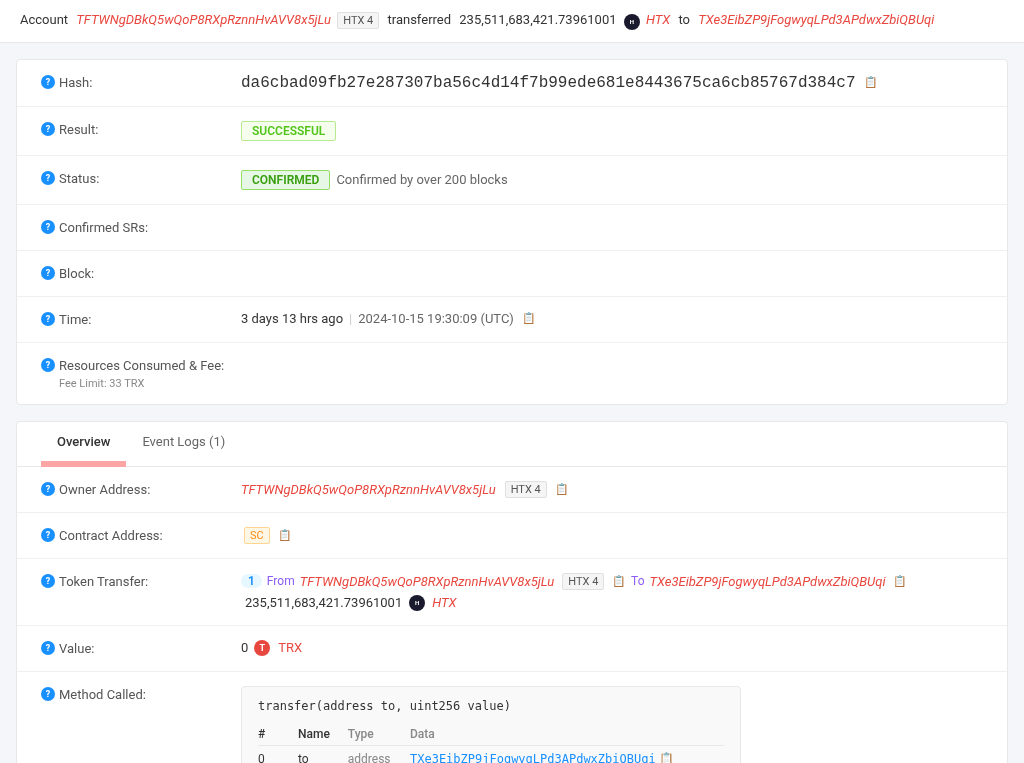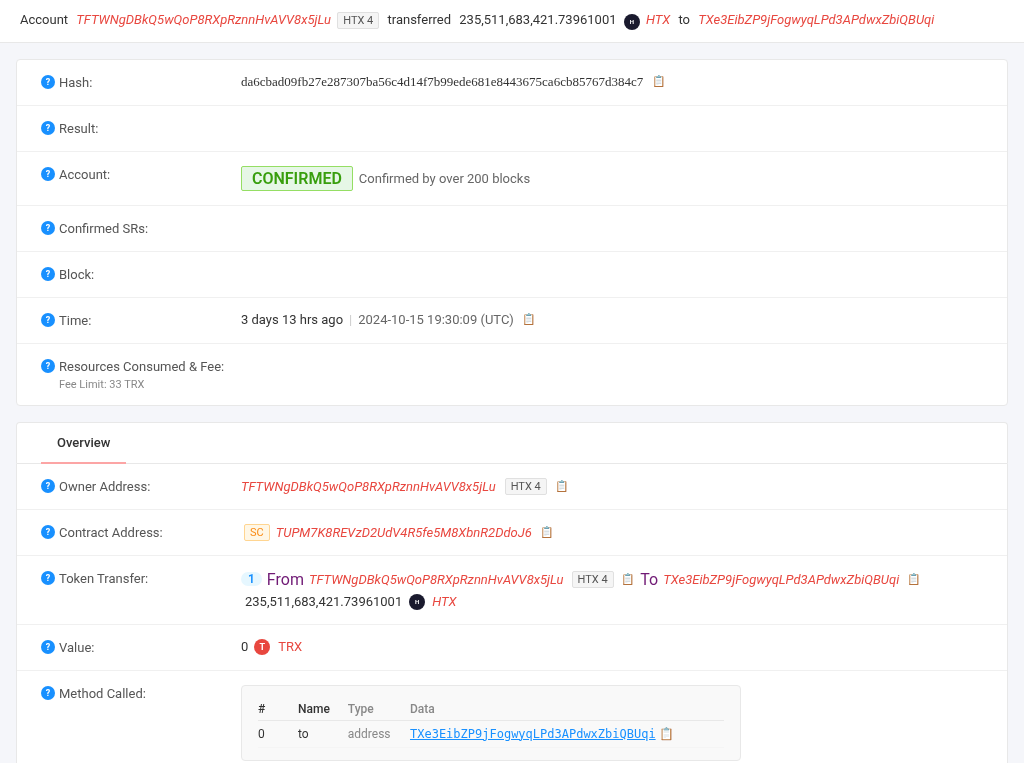--- a/index.html
+++ b/index.html
@@ -69,21 +69,21 @@
       border-radius: 2px;
       font-size: 12px;
       font-weight: 600;
     }
     .badge-confirmed {
       background: #e6f7e6;
       border: 1px solid #95de64;
       color: #389e0d;
       padding: 2px 10px;
       border-radius: 2px;
-      font-size: 16px;
+      font-size: 12px;
       font-weight: 600;
     }
     .confirmed-text {
       color: #666;
       font-size: 13px;
     }
     .sr-list {
       display: flex;
       align-items: center;
       gap: 12px;
@@ -136,21 +136,21 @@
     .tab-item {
       padding: 12px 16px;
       cursor: pointer;
       font-size: 13px;
       color: #666;
       border-bottom: 2px solid transparent;
       margin-bottom: -1px;
     }
     .tab-item.active {
       color: #333;
-      border-bottom: 2px solid #fca5a5;
+      border-bottom: 6px solid #fca5a5;
       font-weight: 500;
     }
 
     
     .overview-card {
       background: #fff;
       margin: 0 16px 16px 16px;
       border-radius: 0 0 4px 4px;
       border: 1px solid #e8e8e8;
     }
@@ -179,21 +179,21 @@
       gap: 5px;
     }
     .token-count {
       background: #e6f7ff;
       color: #1890ff;
       border-radius: 10px;
       padding: 0 7px;
       font-size: 12px;
       font-weight: 600;
     }
-    .from-to-label { color: #701a75; font-size: 16px; text-align: center; }
+    .from-to-label { color: #8b5cf6; font-size: 12px; text-align: center; }
     .trx-icon {
       width: 16px; height: 16px;
       background: #e8473f;
       border-radius: 50%;
       display: inline-flex;
       align-items: center;
       justify-content: center;
       color: #fff;
       font-size: 9px;
       font-weight: bold;
@@ -262,36 +262,39 @@
 </div>
 
 <div class="main-card">
 
   <div class="detail-row">
     <div class="label-col">
       <span class="q-icon">?</span>
       <span>Hash:</span>
     </div>
     <div class="value-col">
-      <span style="font-family:Liberation Serif, serif;font-size:13px;color:#333;">da6cbad09fb27e287307ba56c4d14f7b99ede681e8443675ca6cb85767d384c7</span>
+      <span style="font-family:Liberation Mono, monospace;font-size:16px;color:#333;">da6cbad09fb27e287307ba56c4d14f7b99ede681e8443675ca6cb85767d384c7</span>
       <span class="copy-icon">📋</span>
     </div>
   </div>
 
   <div class="detail-row">
     <div class="label-col">
       <span class="q-icon">?</span>
       <span>Result:</span>
     </div>
-  </div>
-
-  <div class="detail-row">
-    <div class="label-col">
-      <span class="q-icon">?</span>
-      <span>Account:</span>
+    <div class="value-col">
+      <span class="badge-success">SUCCESSFUL</span>
+    </div>
+  </div>
+
+  <div class="detail-row">
+    <div class="label-col">
+      <span class="q-icon">?</span>
+      <span>Status:</span>
     </div>
     <div class="value-col">
       <span class="badge-confirmed">CONFIRMED</span>
       <span class="confirmed-text">Confirmed by over 200 blocks</span>
     </div>
   </div>
 
   <div class="detail-row">
     <div class="label-col">
       <span class="q-icon">?</span>
@@ -326,20 +329,21 @@
         <span>Resources Consumed &amp; Fee:</span>
       </div>
       <div class="fee-label" style="padding-left:18px;">Fee Limit: 33 TRX</div>
     </div>
   </div>
 
 </div>
 
 <div class="tabs-bar">
   <div class="tab-item active">Overview</div>
+  <div class="tab-item">Event Logs (1)</div>
 </div>
 
 <div class="overview-card">
 
   <div class="detail-row">
     <div class="label-col">
       <span class="q-icon">?</span>
       <span>Owner Address:</span>
     </div>
     <div class="value-col">
@@ -349,21 +353,20 @@
     </div>
   </div>
 
   <div class="detail-row">
     <div class="label-col">
       <span class="q-icon">?</span>
       <span>Contract Address:</span>
     </div>
     <div class="value-col">
       <span class="sc-badge">SC</span>
-      <a href="#" class="link-red">TUPM7K8REVzD2UdV4R5fe5M8XbnR2DdoJ6</a>
       <span class="copy-icon">📋</span>
     </div>
   </div>
 
   <div class="detail-row">
     <div class="label-col">
       <span class="q-icon">?</span>
       <span>Token Transfer:</span>
     </div>
     <div class="value-col">
@@ -395,20 +398,21 @@
     </div>
   </div>
 
   <div class="detail-row" style="align-items:flex-start;">
     <div class="label-col">
       <span class="q-icon">?</span>
       <span>Method Called:</span>
     </div>
     <div class="value-col" style="flex-direction:column;align-items:flex-start;">
       <div class="method-box">
+        <div class="method-signature">transfer(address to, uint256 value)</div>
         <table class="method-table">
           <thead>
             <tr>
               <th class="col-num">#</th>
               <th class="col-name">Name</th>
               <th class="col-type">Type</th>
               <th class="col-data" style="color:#888;font-family:inherit;">Data</th>
             </tr>
           </thead>
           <tbody id="method-params-body">

